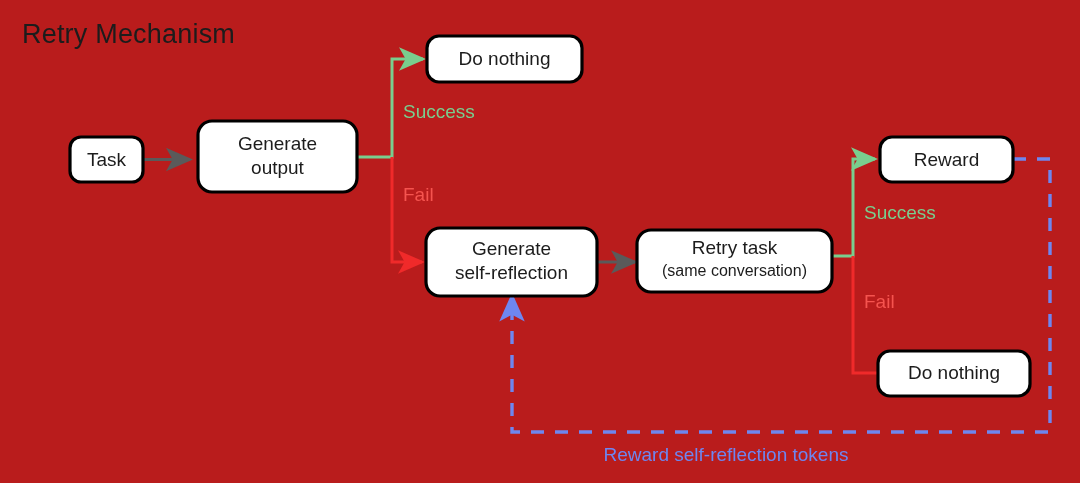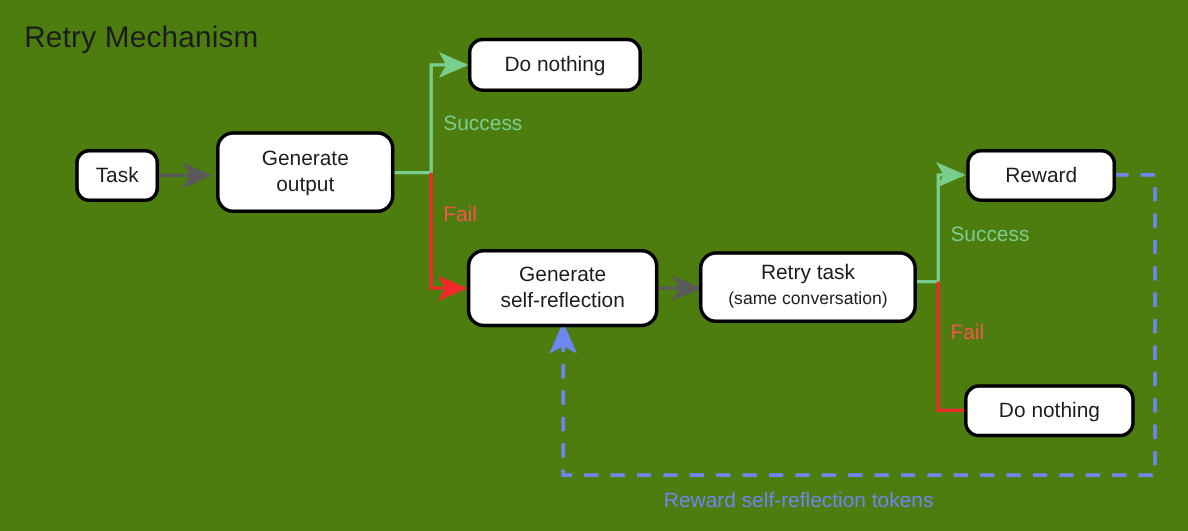--- a/index.html
+++ b/index.html
@@ -4,21 +4,21 @@
 <style>
   html, body {
     margin: 0;
     padding: 0;
     background: #ffffff;
   }
   #canvas {
     position: relative;
     width: 1080px;
     height: 483px;
-    background: #4d7c0f;
+    background: #b91c1c;
     overflow: hidden;
     font-family: "Liberation Sans", sans-serif;
   }
   #diagram-svg {
     position: absolute;
     inset: 0;
     width: 1080px;
     height: 483px;
   }
   .dtitle {

